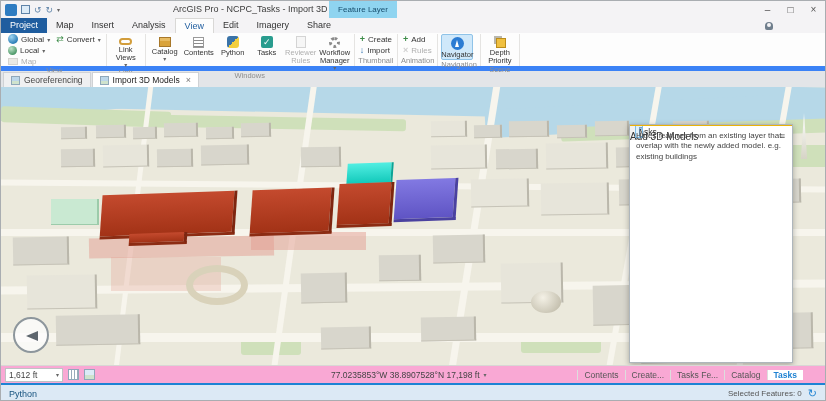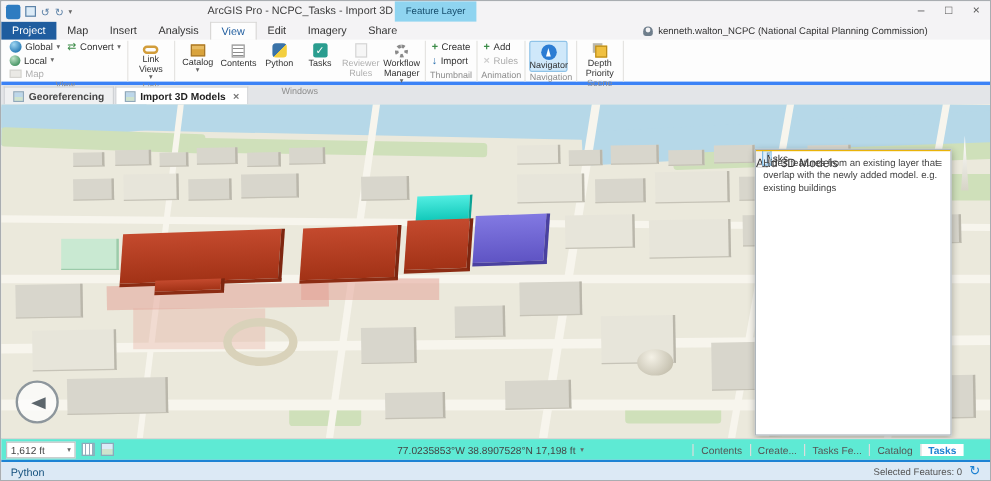--- a/index.html
+++ b/index.html
@@ -22,21 +22,21 @@
   .tabsrow { height:15px; display:flex; align-items:stretch; background:#f4f3f5; font-size:9px; }
   .rtab { padding:0 9px; line-height:15px; color:#333; white-space:nowrap; }
   .rtab.project { background:#1f5d9f; color:#fff; }
   .rtab.active { background:#fdfdfd; color:#1f5d9f; border:1px solid #d9d8d6; border-bottom:none; }
   .ctx-tabs { display:flex; background:#d9effa; }
   .account { margin-left:auto; display:flex; gap:4px; font-size:8px; color:#333; align-items:center; padding-right:52px; white-space:nowrap; }
   .person-ic { width:8px; height:8px; border-radius:50% 50% 2px 2px; background:#6f7e8c; position:relative; }
   .person-ic::before { content:""; position:absolute; top:1px; left:2px; width:4px; height:4px; border-radius:50%; background:#f4f3f5; }
 
   
-  .ribbon { height:38px; background:#fdfdfd; border-bottom:3px solid #3b82f6; display:flex; padding:1px 2px 0 2px; }
+  .ribbon { height:38px; background:#fdfdfd; border-bottom:5px solid #3b82f6; display:flex; padding:1px 2px 0 2px; }
   .rgroup { display:flex; flex-direction:column; border-right:1px solid #e5e4e2; padding:0 3px; }
   .rgroup-content { flex:1; display:flex; align-items:flex-start; gap:2px; }
   .rgroup-label { font-size:7.5px; color:#8d8d8d; text-align:center; padding-bottom:1px; }
   .btn-col { display:flex; flex-direction:column; gap:1px; }
   .btn-small { display:flex; align-items:center; gap:3px; font-size:8px; color:#333; height:10px; padding:0 2px; white-space:nowrap; }
   .btn-stack { display:flex; flex-direction:column; align-items:center; width:32px; font-size:7.5px; color:#333; padding:1px 0 0; line-height:1.05; text-align:center; }
   .btn-stack .lbl { margin-top:1px; }
   .disabled { opacity:.4; }
   .selected-btn { background:#cfe8fa; border:1px solid #8fc3e8; border-radius:2px; }
   .arrow { font-size:6px; color:#666; }
@@ -57,21 +57,21 @@
   .i-depth::before { content:""; position:absolute; left:0; top:0; width:8px; height:8px; background:#b9b7ad; }
   .i-depth::after { content:""; position:absolute; right:0; bottom:0; width:8px; height:8px; background:#f0c040; border:1px solid #bb8d1c; }
   .i-nav { width:13px; height:13px; border-radius:50%; background:#2b7cd3; position:relative; margin-top:1px; }
   .i-nav::before { content:""; position:absolute; left:4px; top:3px; width:0; height:0; border-left:2.5px solid transparent; border-right:2.5px solid transparent; border-bottom:7px solid #fff; }
   .plus-g { color:#3c8c48; font-weight:bold; font-size:9px; line-height:10px; }
   .arrow-b { color:#2b6fae; font-weight:bold; font-size:9px; line-height:10px; }
   .x-g { color:#8a8a8a; font-weight:bold; font-size:9px; line-height:10px; }
 
   
   .doctabs { height:16px; background:#e3e5e8; display:flex; align-items:flex-end; padding-left:2px; }
-  .dtab { height:15px; display:flex; align-items:center; gap:4px; padding:0 7px; font-size:8.5px; color:#444; background:#eff0f1; border:1px solid #cfd2d5; border-bottom:none; margin-right:1px; white-space:nowrap;font-weight:bold; }
+  .dtab { height:15px; display:flex; align-items:center; gap:4px; padding:0 7px; font-size:8.5px; color:#444; background:#eff0f1; border:1px solid #cfd2d5; border-bottom:none; margin-right:1px; white-space:nowrap; }
   .dtab.active { background:#fff; color:#222; }
   .dtab-ic { width:9px; height:9px; background:linear-gradient(#bcd7ea 50%, #cfe3cd 50%); border:1px solid #8fa8ba; }
   .dtab-close { color:#777; font-size:9px; margin-left:2px; }
 
   
   .map { position:relative; height:278px; background:#ebe9dc; overflow:hidden; }
   .map * { position:absolute; }
   .water { background:#b6d8e8; }
   .green { background:#cfe0ba; border-radius:3px; }
   .road { background:#f7f5ed; }
@@ -94,21 +94,21 @@
   .tp-hbtns { margin-left:auto; display:flex; gap:5px; color:#666; font-size:8px; }
   .tp-title { text-align:left; font-size:10px; color:#333; padding:6px 0 5px; position:relative; }
   .tp-menu { position:absolute; right:7px; top:6px; color:#555; font-size:9px; }
   .tp-items { padding:0 5px; display:flex; flex-direction:column; gap:1px; }
   .tp-item { display:flex; align-items:center; gap:4px; height:13px; padding:0 3px; color:#333; border:1px solid transparent; white-space:nowrap; overflow:hidden; }
   .tp-item.selected { background:#dff0fb; border:1px solid #7fbce6; }
   .task-ic { width:8px; height:10px; background:#fff; border:1px solid #7ba3c4; box-shadow:inset 0 2px 0 #9cc4e4; flex:none; }
   .tp-desc { margin-top:auto; padding:5px 6px 6px; color:#444; font-size:8px; line-height:1.3; border-top:1px solid #eab308; }
 
   
-  .statusrow { height:18px; background:#5eead4; border-top:1px solid #d8d7d4; display:flex; align-items:center; font-size:8.5px; color:#444; position:relative; }
+  .statusrow { height:18px; background:#f9a8d4; border-top:1px solid #d8d7d4; display:flex; align-items:center; font-size:8.5px; color:#444; position:relative; }
   .scalebox { width:58px; height:14px; border:1px solid #bfc2c4; background:#fff; margin-left:4px; display:flex; align-items:center; justify-content:space-between; padding:0 3px; }
   .ms-ic { width:11px; height:11px; margin-left:5px; border:1px solid #8fa8ba; background:linear-gradient(#dcebf7 50%, #cfe3cd 50%); }
   .ms-ic.grid { background:repeating-linear-gradient(90deg,#fff,#fff 2px,#9ab 2px,#9ab 3px); }
   .coords { position:absolute; left:330px; display:flex; gap:4px; align-items:center; }
   .docktabs { margin-left:auto; display:flex; padding-right:22px; }
   .dock-tab { padding:0 6px; border-left:1px solid #ddd; color:#555; white-space:nowrap; }
   .dock-tab.active { color:#1e82d2; font-weight:bold; background:#fff; }
 
   
   .pythonrow { height:19px; border-top:2px solid #1d83d4; background:#dce9f5; display:flex; align-items:center; font-size:9px; color:#17537f; padding:0 8px; }
@@ -141,21 +141,20 @@
     <span class="rtab project">Project</span>
     <span class="rtab">Map</span>
     <span class="rtab">Insert</span>
     <span class="rtab">Analysis</span>
     <span class="rtab active">View</span>
     <span class="rtab">Edit</span>
     <span class="rtab">Imagery</span>
     <span class="rtab">Share</span>
     <span class="account">
       <span class="person-ic"></span>
-      <span>kenneth.walton_NCPC (National Capital Planning Commission)</span>
     </span>
   </div>
 
   <div class="ribbon">
 
     <div class="rgroup">
       <div class="rgroup-content">
         <div class="btn-col">
           <div class="btn-small">
             <span class="i-globe"></span>

